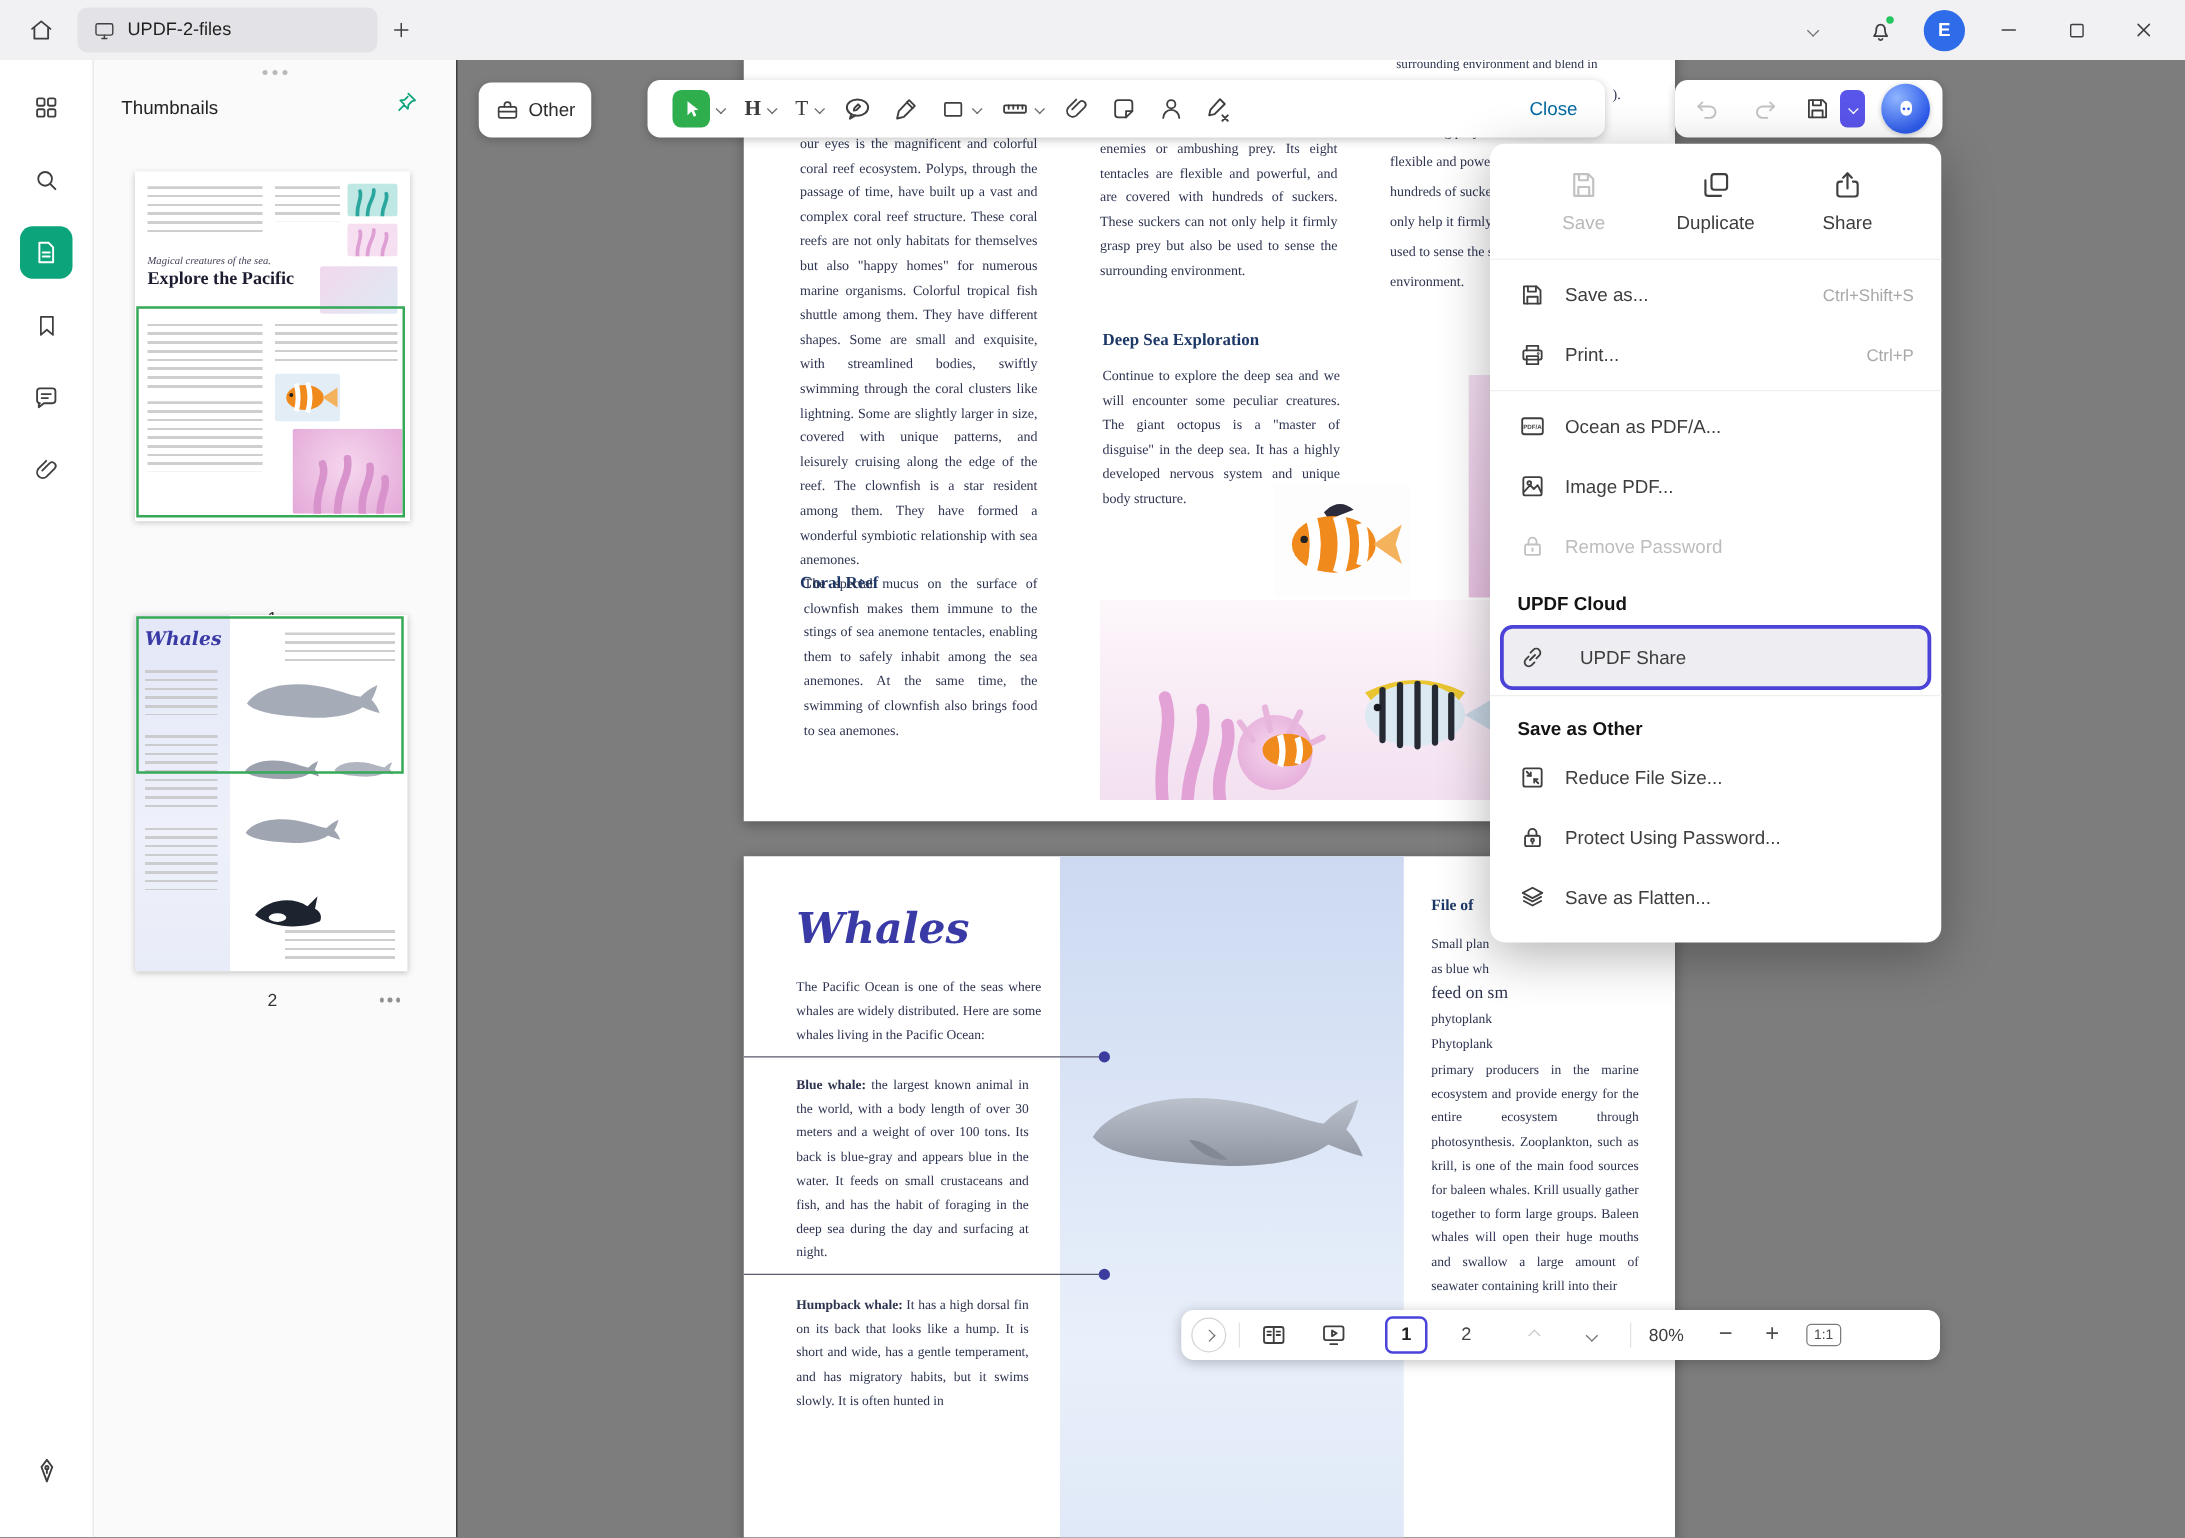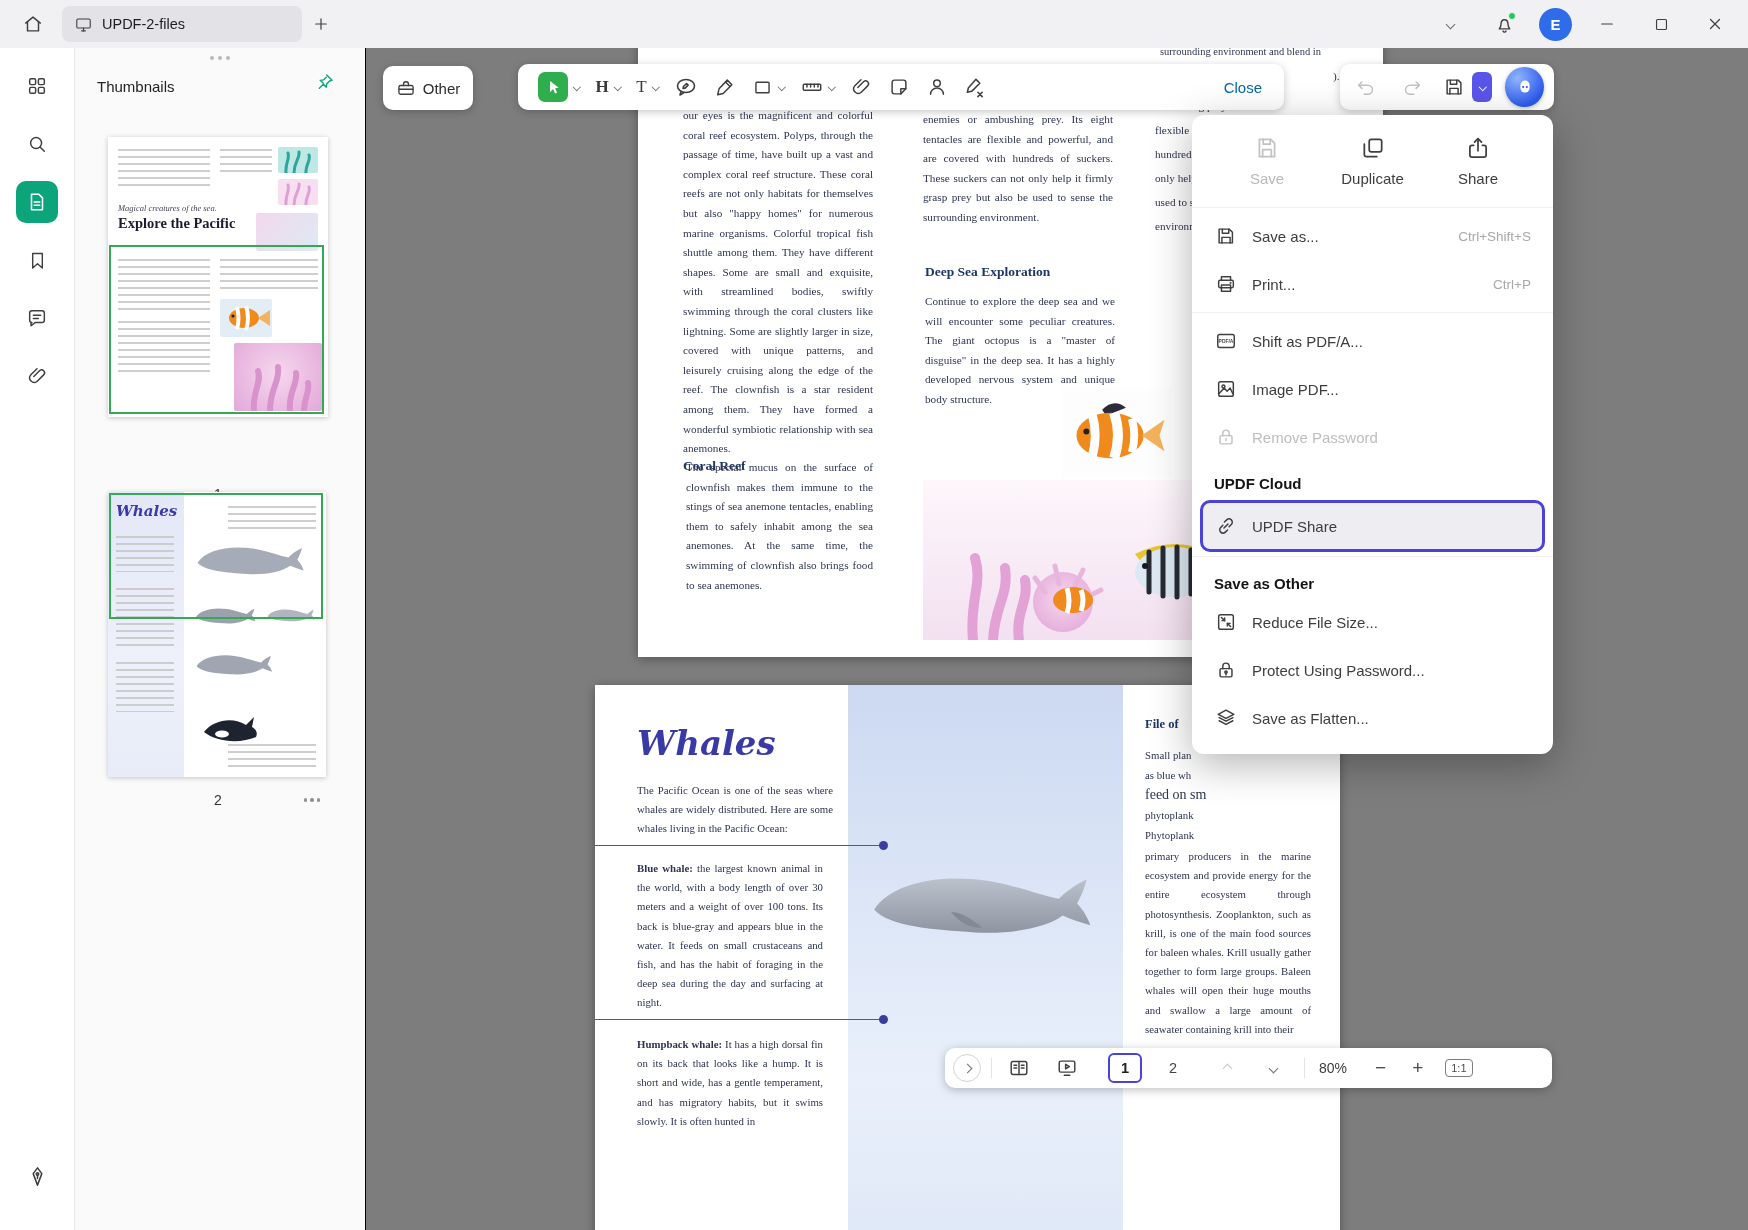--- a/index.html
+++ b/index.html
@@ -52,21 +52,21 @@
   .thumb-more i { width:3.5px; height:3.5px; border-radius:50%; background:#8f8f8f; }
   .t1-caption { position:absolute; left:10px; top:66px; font-family:"Liberation Serif",serif; font-style:italic; font-size:8.5px; color:#44445a; }
   .t1-title { position:absolute; left:10px; top:78px; font-family:"Liberation Serif",serif; font-weight:bold; font-size:14.5px; color:#1c1c30; }
   .mini-img { position:absolute; border-radius:2px; }
   .t2-leftcol { position:absolute; left:0; top:0; width:76px; height:285px; background:linear-gradient(to bottom,#e3e7f7,#eef1fa 60%,#e8ecf8); }
   .t2-title { position:absolute; left:8px; top:10px; font-family:"DejaVu Serif",serif; font-style:italic; font-weight:bold; font-size:15px; color:#3a3aa6; }
 
   
   .canvas { position:absolute; left:366px; top:48px; right:0; bottom:0; overflow:hidden; }
   .page { position:absolute; background:#fff; box-shadow:0 2px 10px rgba(0,0,0,.33); overflow:hidden; z-index:10; }
-  .page1 { left:229px; top:-10px; width:745px; height:619px;margin-left:43px; }
+  .page1 { left:229px; top:-10px; width:745px; height:619px; }
   .page2 { left:229px; top:637px; width:745px; height:560px; }
   .doc-body { position:absolute; font-family:"Liberation Serif",serif; font-size:11.2px; line-height:19.6px; color:#2e3450; text-align:justify; }
   .doc-h { position:absolute; font-family:"Liberation Serif",serif; font-weight:bold; font-size:13.5px; color:#1d3766; }
   .frag { position:absolute; font-family:"Liberation Serif",serif; font-size:11.2px; color:#2e3450; white-space:nowrap; line-height:20px; }
   .whales-title { position:absolute; left:42px; top:38px; font-family:"DejaVu Serif",serif; font-style:italic; font-weight:bold; font-size:34px; color:#3a3aa6; }
   .p2-midcol { position:absolute; left:253px; top:0; width:275px; height:560px; background:linear-gradient(to bottom,#ccd9f1,#e9f0fb 70%,#dfe8f7); }
   .p2-line { position:absolute; left:0; height:1px; background:#5a5a6e; width:288px; }
   .p2-dot { position:absolute; left:284px; width:9px; height:9px; margin-top:-4px; border-radius:50%; background:#3c3c9e; }
   .p2-small { font-size:10.8px; line-height:19.2px; }
 
@@ -98,21 +98,21 @@
   .quick { width:86px; display:flex; flex-direction:column; align-items:center; gap:9px; font-size:15px; color:#3d3d3d; cursor:pointer; }
   .quick.disabled { color:#b9b9b9; cursor:default; }
   .menu-sep { height:1px; background:#efefef; margin:4px 0; }
   .menu-row { display:flex; align-items:center; height:48px; padding:0 22px; font-size:15px; color:#3d3d3d; cursor:pointer; }
   .menu-row .mi { width:24px; display:grid; place-items:center; }
   .menu-row .lbl { margin-left:14px; }
   .menu-row .sc { margin-left:auto; color:#a8a8a8; font-size:13.5px; }
   .menu-row.disabled { color:#bdbdbd; cursor:default; }
   .menu-header { padding:14px 22px 6px; font-size:15px; font-weight:bold; color:#141414; }
   .hl-wrap { margin:2px 8px; border:3px solid #4b42d8; border-radius:10px; background:#eeedf2; }
-  .hl-wrap .menu-row { height:46px; padding:0 11px; }
+  .hl-wrap .menu-row { height:46px; padding:0 11px;gap:12px; }
 </style>
 </head>
 <body>
 
 <svg width="0" height="0" style="position:absolute">
   <defs>
     <linearGradient id="gWhale" x1="0" y1="0" x2="0" y2="1">
         <stop offset="0" stop-color="#bcc2cc"></stop>
         <stop offset="1" stop-color="#8e95a1"></stop>
       </linearGradient>
@@ -608,21 +608,21 @@
     </div>
     <div class="menu-sep"></div>
 
     <div class="menu-row">
       <span class="mi">
           <svg class="ic" width="22" height="22" viewBox="0 0 24 24">
             <rect x="3" y="5" width="18" height="14" rx="2"></rect>
             <text x="12" y="14.6" text-anchor="middle" style="fill:#4a4a4a;stroke:none;font-size:5.4px;font-weight:bold">PDF/A</text>
           </svg>
         </span>
-      <span class="lbl">Shift as PDF/A...</span>
+      <span class="lbl">Ocean as PDF/A...</span>
     </div>
     <div class="menu-row">
       <span class="mi">
           <svg class="ic" width="22" height="22" viewBox="0 0 24 24">
             <rect x="4" y="4" width="16" height="16" rx="2"></rect>
             <circle cx="9.2" cy="9.2" r="1.6"></circle>
             <path d="M4.5 17 L10 11 l3.2 3.4 L16.5 11 l3 6"></path>
           </svg>
         </span>
       <span class="lbl">Image PDF...</span>

